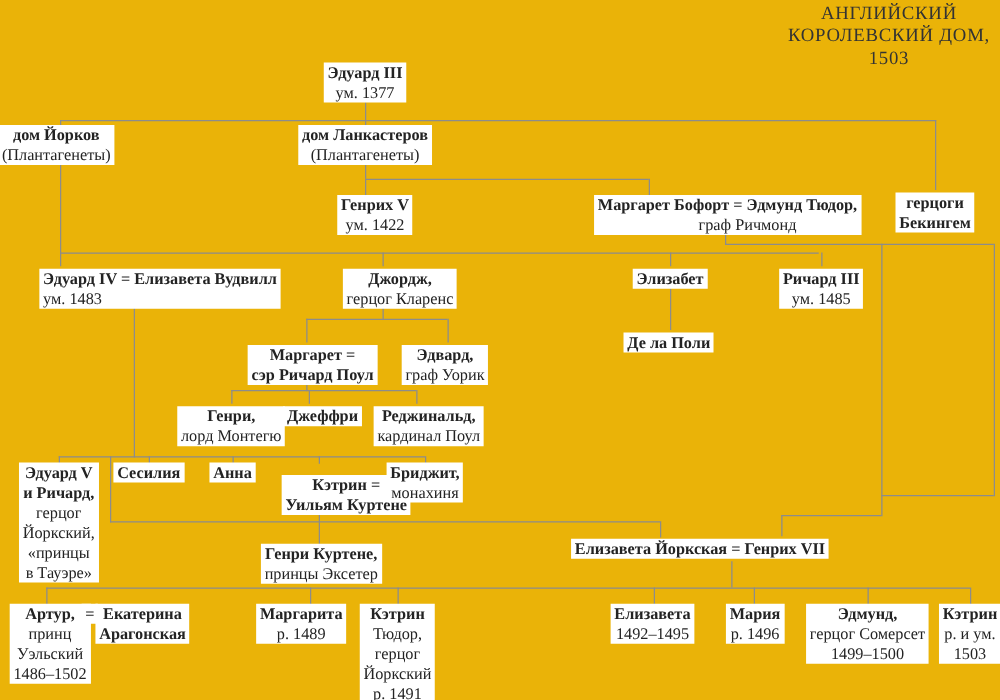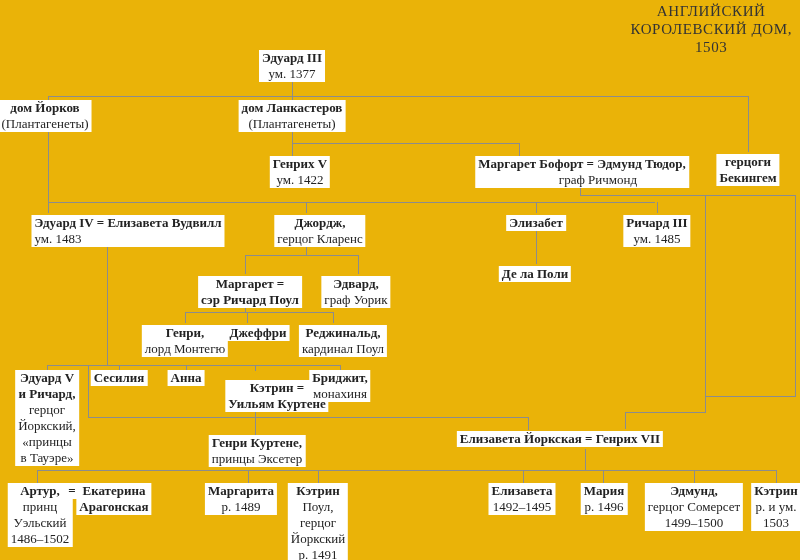--- a/index.html
+++ b/index.html
@@ -189,21 +189,21 @@
       <div class="node" style="left: 114px; top: 483px;">
         <div class="tl b">Екатерина</div>
         <div class="tl b">Арагонская</div>
       </div>
       <div class="node" style="left: 241px; top: 483px;">
         <div class="tl b">Маргарита</div>
         <div class="tl">р. 1489</div>
       </div>
       <div class="node" style="left: 318px; top: 483px;">
         <div class="tl b">Кэтрин</div>
-        <div class="tl">Поул,</div>
+        <div class="tl">Тюдор,</div>
         <div class="tl">герцог</div>
         <div class="tl">Йоркский</div>
         <div class="tl">р. 1491</div>
       </div>
       <div class="node" style="left: 522px; top: 483px;">
         <div class="tl b">Елизавета</div>
         <div class="tl">1492–1495</div>
       </div>
       <div class="node" style="left: 604px; top: 483px;">
         <div class="tl b">Мария</div>

